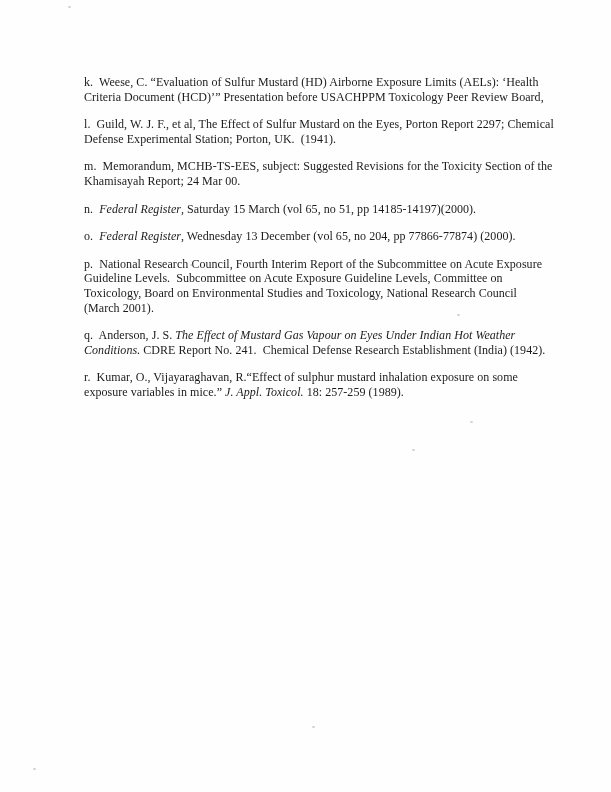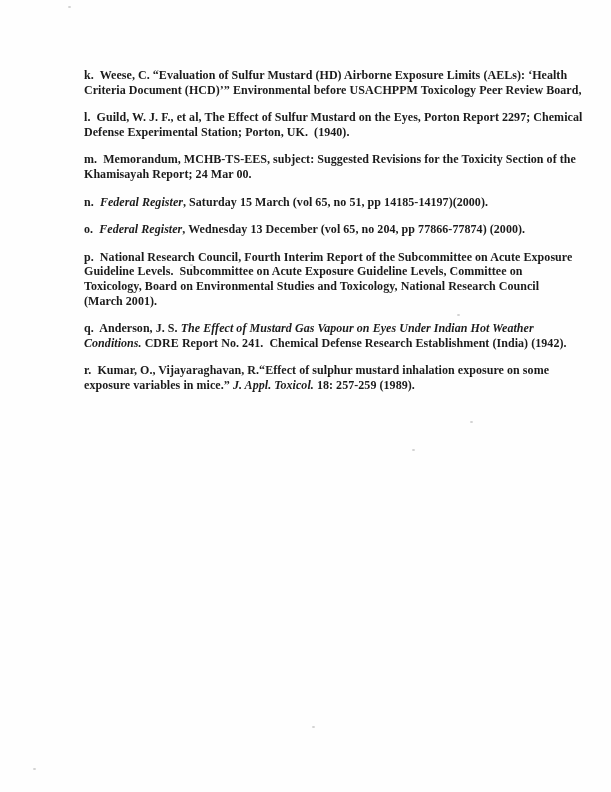--- a/index.html
+++ b/index.html
@@ -12,23 +12,22 @@
     width: 611px;
     height: 792px;
     background: #fefefe;
     overflow: hidden;
     font-family: "Liberation Serif", "DejaVu Serif", serif;
     color: #1b1b1b;
   }
   .content {
     position: absolute;
     left: 84px;
-    top: 68px;
+    top: 75px;
     width: 512px;
-    font-weight: bold;
   }
   .para {
     margin: 0 0 13px 0;
   }
   .line {
     white-space: pre;
     font-size: 12px;
     line-height: 14.6px;
     letter-spacing: 0.05px;
   }
@@ -45,25 +44,25 @@
     border-radius: 50%;
   }
 </style>
 </head>
 <body>
 
 <div class="page">
   <div class="content" id="refs">
       <div class="para">
         <div class="line"><span>k.  Weese, C. “Evaluation of Sulfur Mustard (HD) Airborne Exposure Limits (AELs): ‘Health</span></div>
-        <div class="line"><span>Criteria Document (HCD)’” Environmental before USACHPPM Toxicology Peer Review Board,</span></div>
+        <div class="line"><span>Criteria Document (HCD)’” Presentation before USACHPPM Toxicology Peer Review Board,</span></div>
       </div>
       <div class="para">
         <div class="line"><span>l.  Guild, W. J. F., et al, The Effect of Sulfur Mustard on the Eyes, Porton Report 2297; Chemical</span></div>
-        <div class="line"><span>Defense Experimental Station; Porton, UK.  (1940).</span></div>
+        <div class="line"><span>Defense Experimental Station; Porton, UK.  (1941).</span></div>
       </div>
       <div class="para">
         <div class="line"><span>m.  Memorandum, MCHB-TS-EES, subject: Suggested Revisions for the Toxicity Section of the</span></div>
         <div class="line"><span>Khamisayah Report; 24 Mar 00.</span></div>
       </div>
       <div class="para">
         <div class="line"><span>n.  </span><span class="it">Federal Register</span><span>, Saturday 15 March (vol 65, no 51, pp 14185-14197)(2000).</span></div>
       </div>
       <div class="para">
         <div class="line"><span>o.  </span><span class="it">Federal Register</span><span>, Wednesday 13 December (vol 65, no 204, pp 77866-77874) (2000).</span></div>

